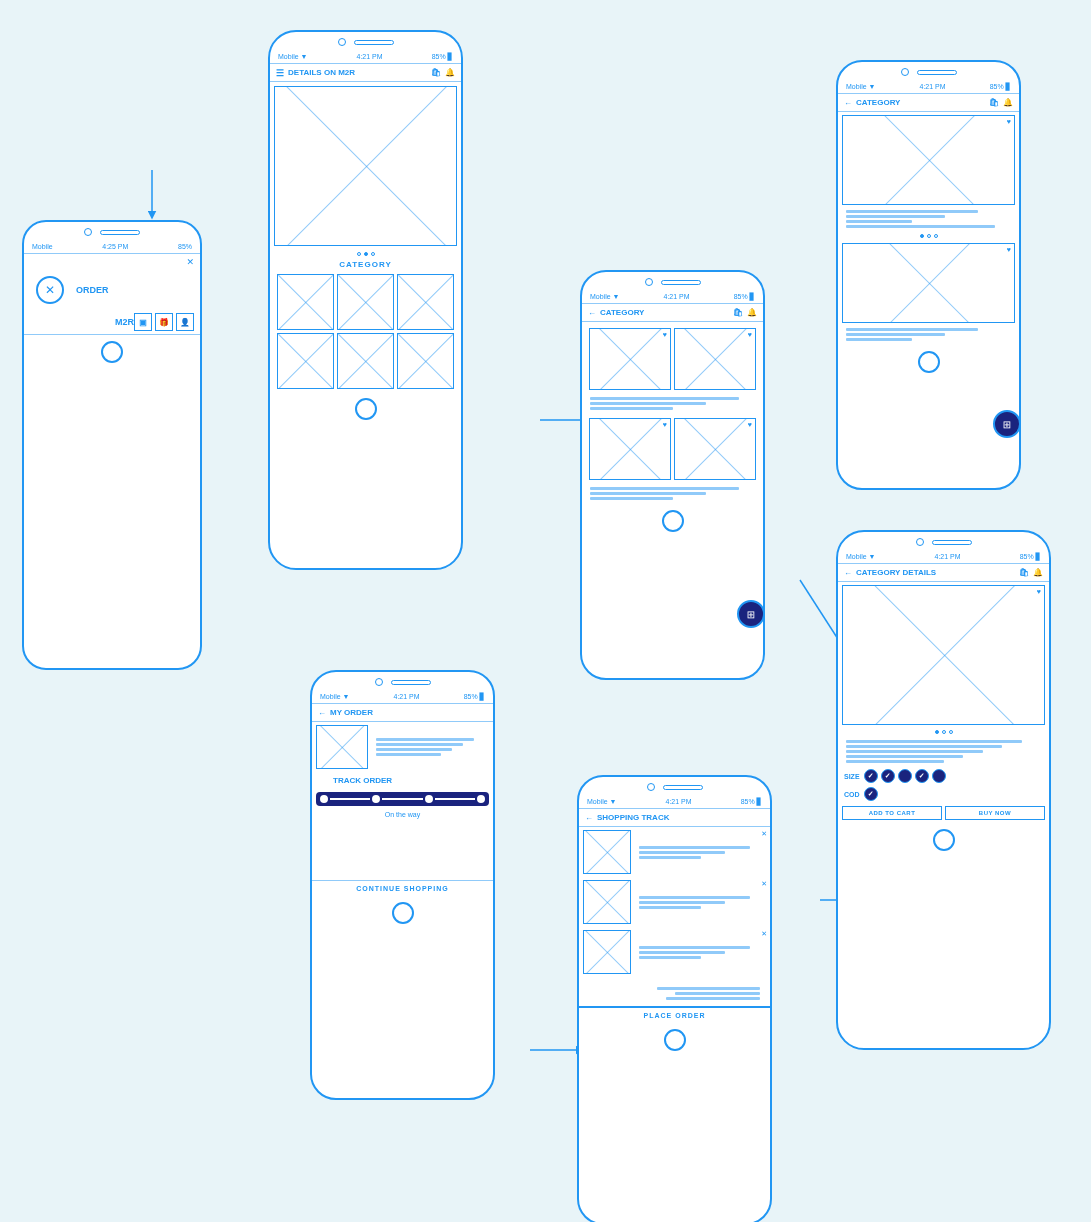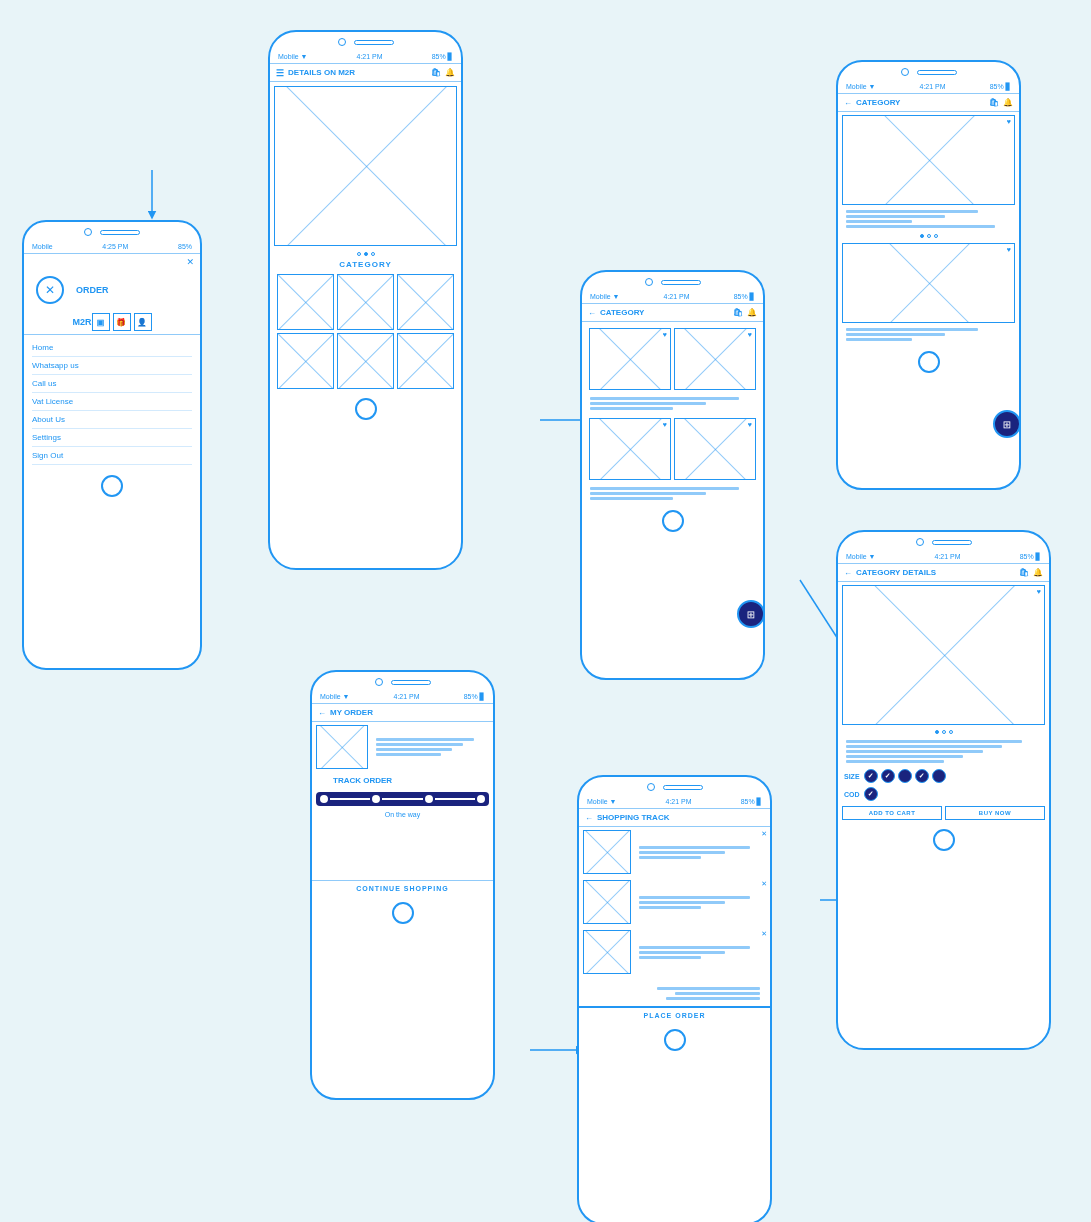--- a/index.html
+++ b/index.html
@@ -246,21 +246,21 @@
       justify-content: center;
       color: #2196F3;
       font-size: 12px;
       margin: 4px 6px;
     }
 
     
     .brand-bar {
       display: flex;
       align-items: center;
-      justify-content: center;
+      justify-content: flex-end;
       padding: 3px 6px;
       font-size: 9px;
       font-weight: bold;
       color: #2196F3;
       border-bottom: 1px solid #90CAF9;
     }
     .brand-icon {
       width: 18px; height: 18px;
       border: 1.5px solid #2196F3;
       display: flex;
@@ -380,29 +380,20 @@
 
     <div class="brand-bar">
       <span>M2R</span>
       <div style="display:flex;gap:3px;">
         <div class="brand-icon">▣</div>
         <div class="brand-icon">🎁</div>
         <div class="brand-icon">👤</div>
       </div>
     </div>
 
-    <div class="sidebar-menu">
-      <div class="menu-item">Home</div>
-      <div class="menu-item">Whatsapp us</div>
-      <div class="menu-item">Call us</div>
-      <div class="menu-item">Vat License</div>
-      <div class="menu-item">About Us</div>
-      <div class="menu-item">Settings</div>
-      <div class="menu-item">Sign Out</div>
-    </div>
     <div class="phone-home">
       <div class="home-btn"></div>
     </div>
   </div>
 </div>
 
 <div class="phone" style="left:268px; top:30px; width:195px; height:540px; border-radius:28px;">
   <div class="phone-inner">
     <div class="phone-top">
       <div class="phone-camera"></div>

